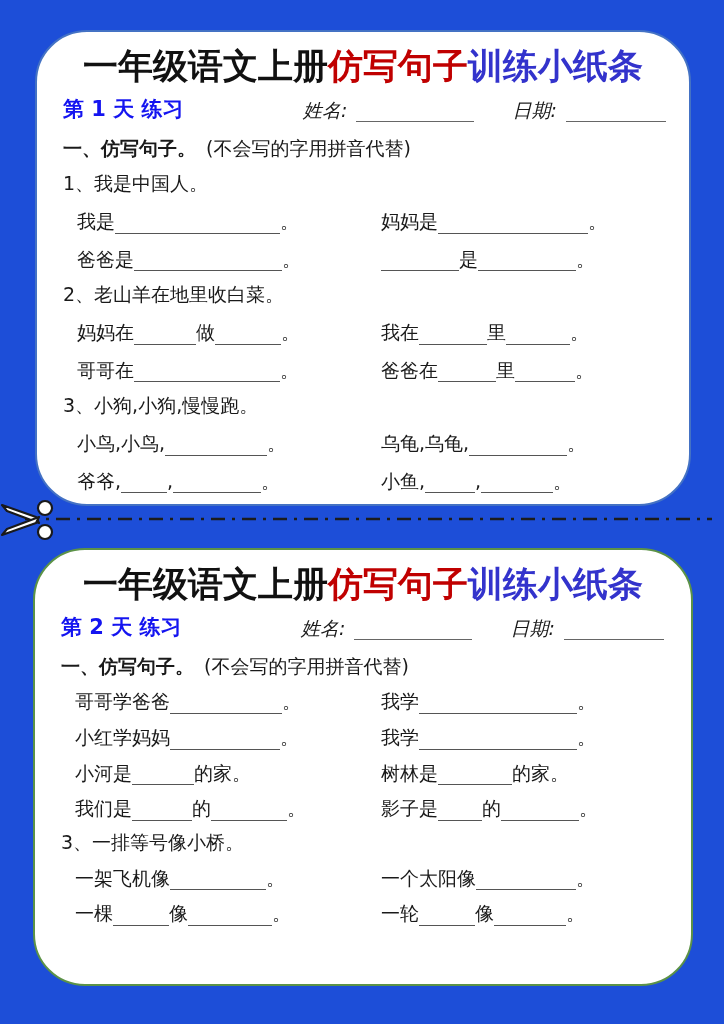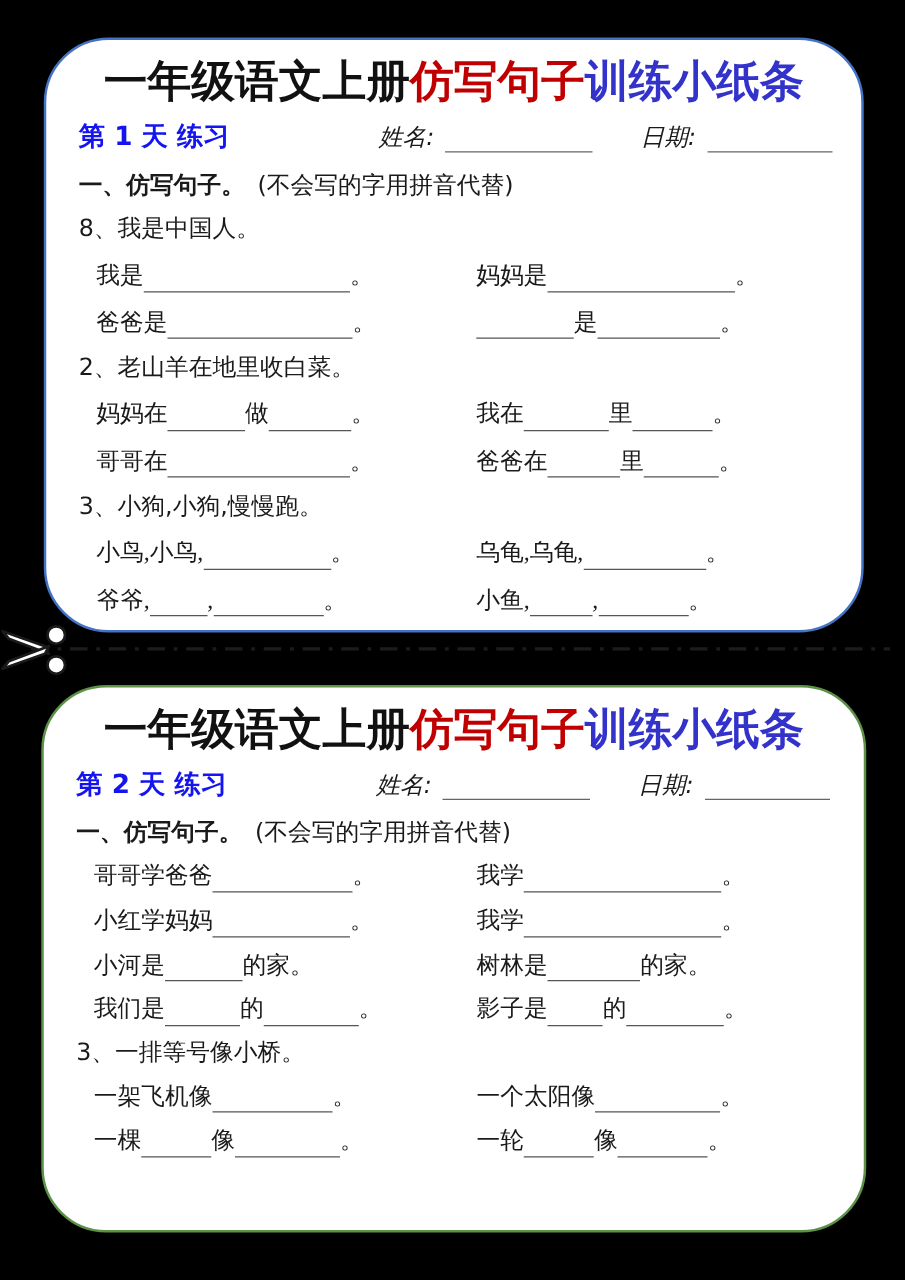--- a/index.html
+++ b/index.html
@@ -1,18 +1,18 @@
 <!DOCTYPE html>
 <html><head>
 <meta charset="utf-8">
 <style>
   html,body{margin:0;padding:0;}
   body{width:724px;height:1024px;background:#ffffff;
        font-family:"DejaVu Sans","Liberation Sans",sans-serif;color:#1a1a1a;}
-  .page{position:relative;width:724px;height:1024px;overflow:hidden;background:#000000;}
+  .page{position:relative;width:724px;height:1024px;overflow:hidden;background:#1d4ed8;}
 
   .card{position:absolute;box-sizing:border-box;border-radius:52px;padding:14px 26px 0 26px;background:#fff;}
   .card-1{left:35px;top:30px;width:656px;height:476px;border:2.5px solid #4472c4;}
   .card-2{left:33px;top:548px;width:660px;height:438px;border:2.5px solid #5c9247;}
 
   .card-title{text-align:center;font-weight:bold;font-size:35px;line-height:1.18;white-space:nowrap;letter-spacing:0;}
   .tp-black{color:#111111;}
   .tp-red{color:#c00000;}
   .tp-blue{color:#3333cc;}
 
@@ -24,21 +24,21 @@
   .name-line{width:118px;margin-left:9px;}
   .date-line{width:100px;margin-left:9px;}
 
   .instruction{margin-top:12px;font-size:19px;line-height:1.3;}
   .instr-bold{font-weight:bold;}
   .instr-note{margin-left:4px;}
 
   .section-prompt{font-size:19px;line-height:1.3;margin-top:11px;}
   .card-2 .section-prompt{margin-top:9px;}
 
-  .fill-row{display:flex;font-size:19px;line-height:1.3;margin-top:13px;font-family:Liberation Serif, serif;}
+  .fill-row{display:flex;font-size:19px;line-height:1.3;margin-top:13px;}
   .card-2 .fill-row{margin-top:11px;}
   .cell{display:flex;align-items:flex-end;white-space:nowrap;box-sizing:border-box;}
   .cell-1{width:53%;padding-left:14px;}
   .cell-2{width:47%;}
   .blank{display:inline-block;border-bottom:1.6px solid #555;height:21px;flex:0 0 auto;}
 
   .cutline{position:absolute;left:0;top:498px;width:724px;height:44px;}
   .cutline svg{position:absolute;left:0;top:0;}
   .scissors{position:absolute;left:645px;top:0px;}
 </style>
@@ -62,21 +62,21 @@
         <span>日期:</span>
         <span class="uline date-line"></span>
       </span>
     </div>
 
     <div class="instruction">
       <span class="instr-bold">一、仿写句子。</span>
       <span class="instr-note">(不会写的字用拼音代替)</span>
     </div>
 
-    <div class="section-prompt">8、我是中国人。</div>
+    <div class="section-prompt">1、我是中国人。</div>
     <div class="fill-row">
       <div class="cell cell-1">
         <span>我是</span>
           <span class="blank" style="width:165px"></span>
           <span>。</span>
       </div>
       <div class="cell cell-2">
         <span>妈妈是</span>
           <span class="blank" style="width:150px"></span>
           <span>。</span>

